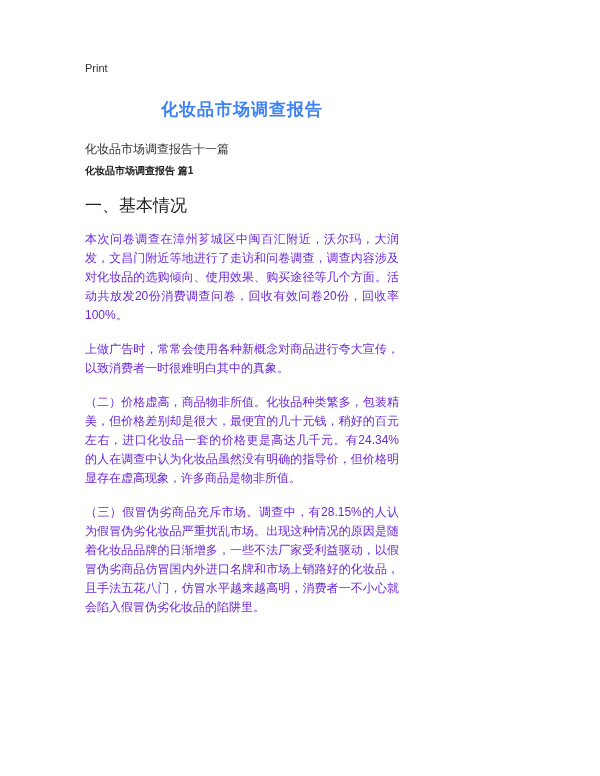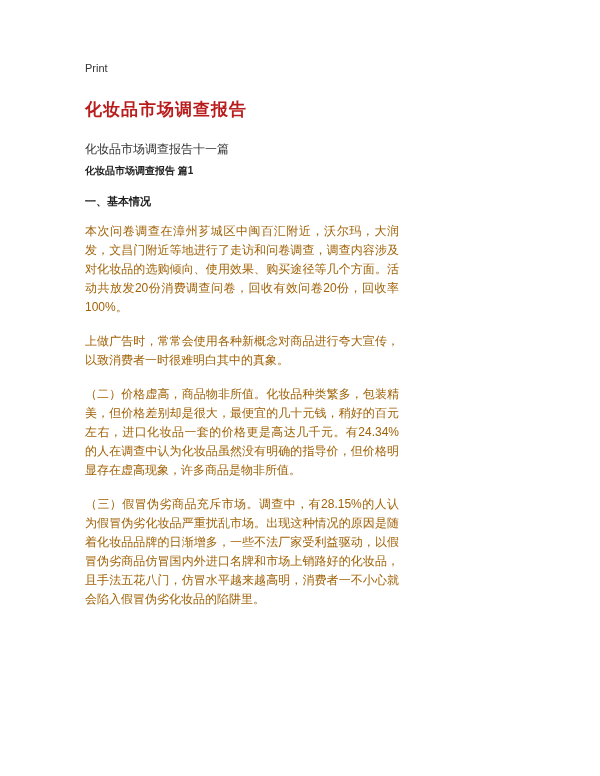--- a/index.html
+++ b/index.html
@@ -19,45 +19,46 @@
   .print-link {
     font-size: 11px;
     color: #333333;
     margin-bottom: 20px;
     cursor: pointer;
     display: inline-block;
   }
   h1.doc-title {
     font-size: 17px;
     font-weight: bold;
-    color: #b91c1c;
+    text-align: center;
+    color: #3b82f6;
     margin: 4px 0 20px 0;
     letter-spacing: 1px;
   }
   .doc-subtitle {
     font-size: 12px;
     color: #333333;
     margin-bottom: 6px;
   }
   h2.article-title {
     font-size: 10px;
     font-weight: bold;
     color: #222222;
     margin-bottom: 16px;
   }
   h3.sec-heading {
-    font-size: 11px;
-    font-weight: bold;
+    font-size: 17px;
+    font-weight: normal;
     color: #222222;
     margin: 16px 0 13px 0;
   }
   p.para {
     font-size: 12px;
     line-height: 19px;
-    color: #a16207;
+    color: #6d28d9;
     text-align: justify;
     margin: 0 0 15px 0;
   }
 </style>
 </head>
 <body>
 
 <div class="page">
 
   <span class="print-link">Print</span>

